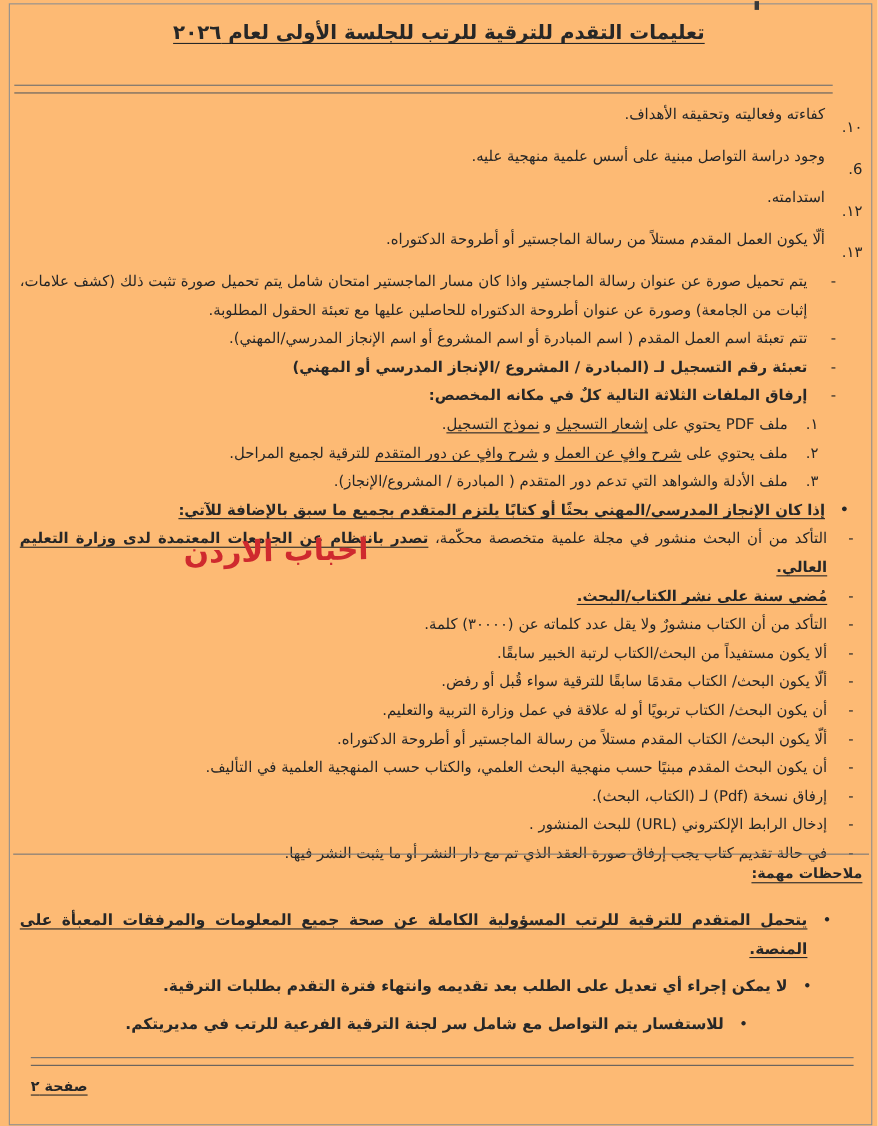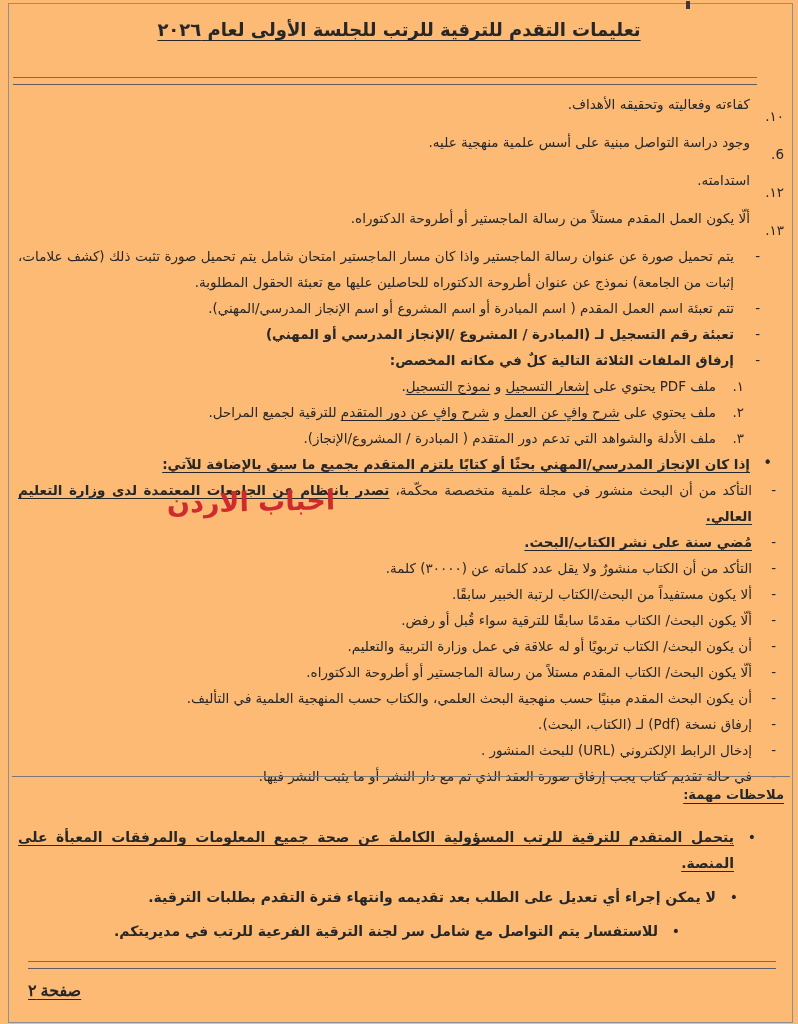--- a/index.html
+++ b/index.html
@@ -37,22 +37,22 @@
   .notes-heading{
     position:absolute;top:787px;right:14px;font-size:13px;font-weight:700;
     text-decoration:underline;text-underline-offset:4px;text-align:right;
   }
   .notes{position:absolute;top:824px;right:14px;left:18px;font-size:14px;}
   .notes .line{margin-bottom:8px;}
   .n1{margin-right:28px;}  .n1 .marker{width:22px;}
   .n2{margin-right:46px;}  .n2 .marker{width:22px;}
   .n3{margin-right:104px;} .n3 .marker{width:22px;}
   .footer{
-    position:absolute;top:981px;left:28px;font-size:16px;font-weight:700;
-    text-decoration:underline;text-underline-offset:3px;direction:rtl;font-family:Liberation Serif, serif;
+    position:absolute;top:981px;left:28px;font-size:13px;font-weight:700;
+    text-decoration:underline;text-underline-offset:3px;direction:rtl;
   }
 </style>
 </head>
 <body>
 
 <div class="page">
   <div class="frame"></div>
   <div class="tick"></div>
 
   <div class="title">تعليمات التقدم للترقية للرتب للجلسة الأولى لعام ٢٠٢٦</div>
@@ -71,21 +71,21 @@
       <div class="line lvl0">
         <span class="marker">١٢.</span>
         <span class="text"><span>استدامته.</span></span>
       </div>
       <div class="line lvl0">
         <span class="marker">١٣.</span>
         <span class="text"><span>ألّا يكون العمل المقدم مستلاً من رسالة الماجستير أو أطروحة الدكتوراه.</span></span>
       </div>
       <div class="line lvl1">
         <span class="marker">-</span>
-        <span class="text"><span>يتم تحميل صورة عن عنوان رسالة الماجستير واذا كان مسار الماجستير امتحان شامل يتم تحميل صورة تثبت ذلك (كشف علامات، إثبات من الجامعة) نموذج عن عنوان أطروحة الدكتوراه للحاصلين عليها مع تعبئة الحقول المطلوبة.</span></span>
+        <span class="text"><span>يتم تحميل صورة عن عنوان رسالة الماجستير واذا كان مسار الماجستير امتحان شامل يتم تحميل صورة تثبت ذلك (كشف علامات، إثبات من الجامعة) وصورة عن عنوان أطروحة الدكتوراه للحاصلين عليها مع تعبئة الحقول المطلوبة.</span></span>
       </div>
       <div class="line lvl1">
         <span class="marker">-</span>
         <span class="text"><span>تتم تعبئة اسم العمل المقدم ( اسم المبادرة أو اسم المشروع أو اسم الإنجاز المدرسي/المهني).</span></span>
       </div>
       <div class="line lvl1">
         <span class="marker">-</span>
         <span class="text"><span class="b">تعبئة رقم التسجيل لـ (المبادرة / المشروع /الإنجاز المدرسي أو المهني)</span></span>
       </div>
       <div class="line lvl1">

